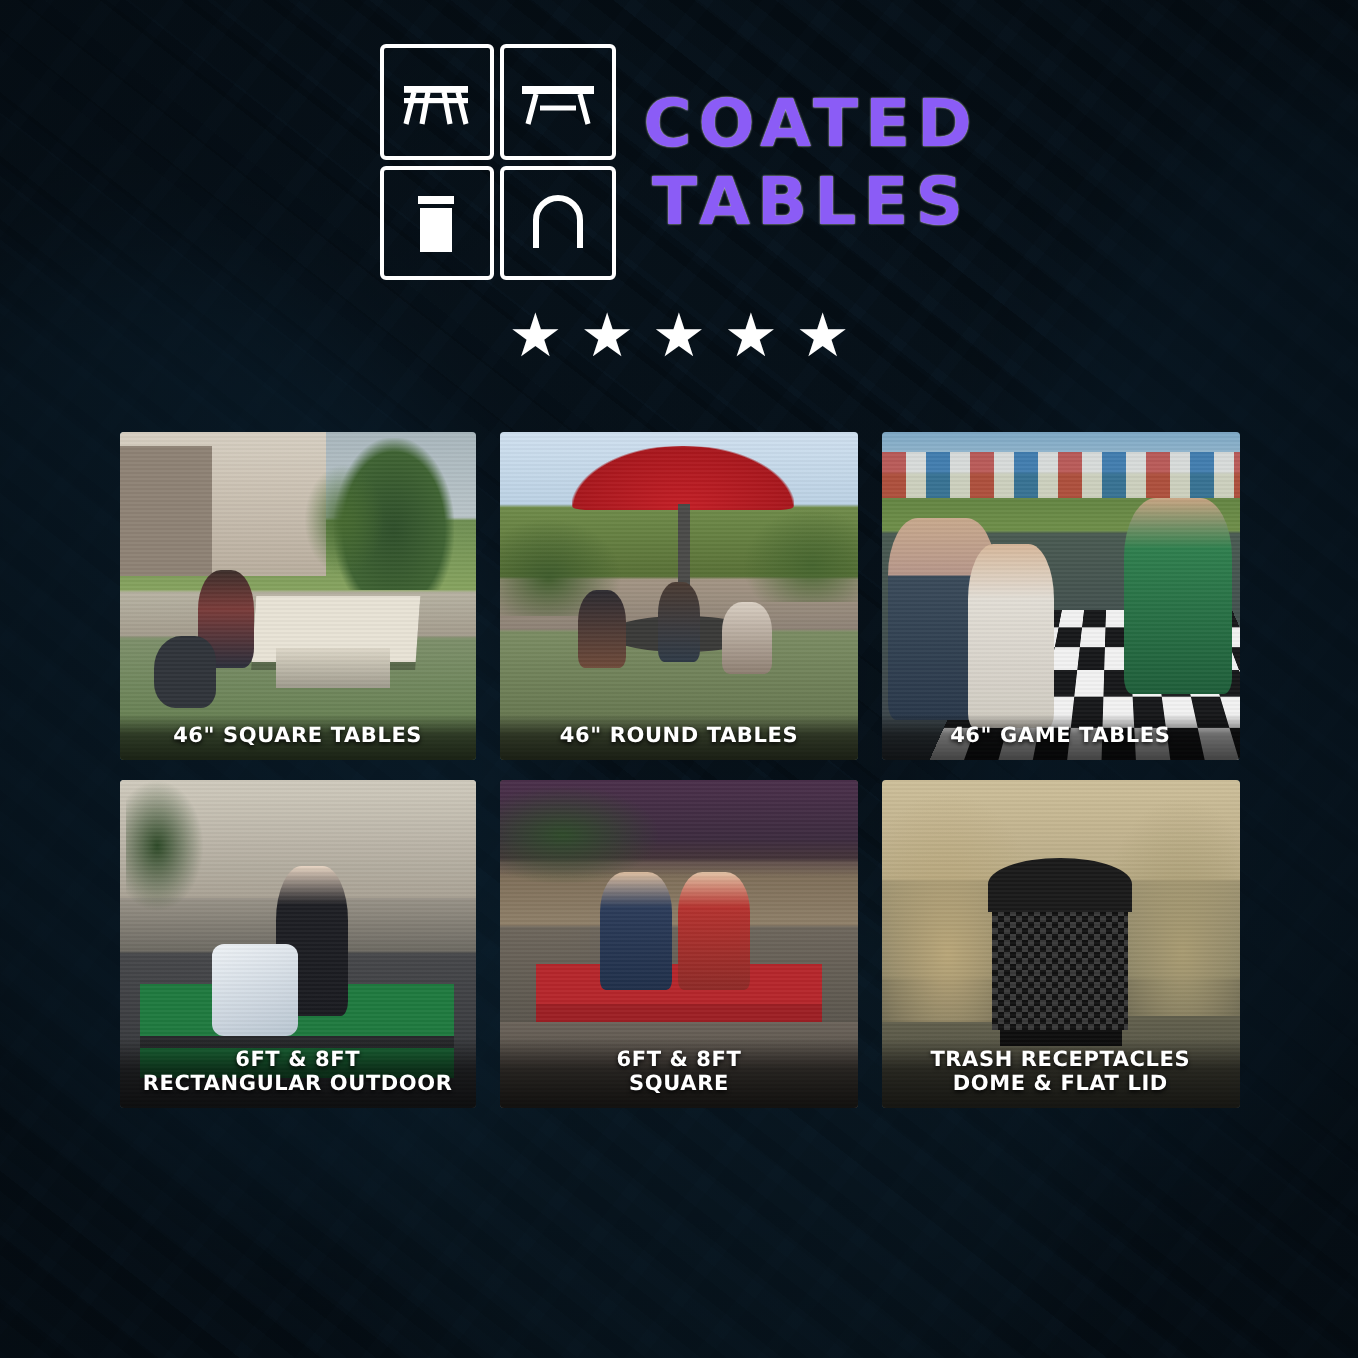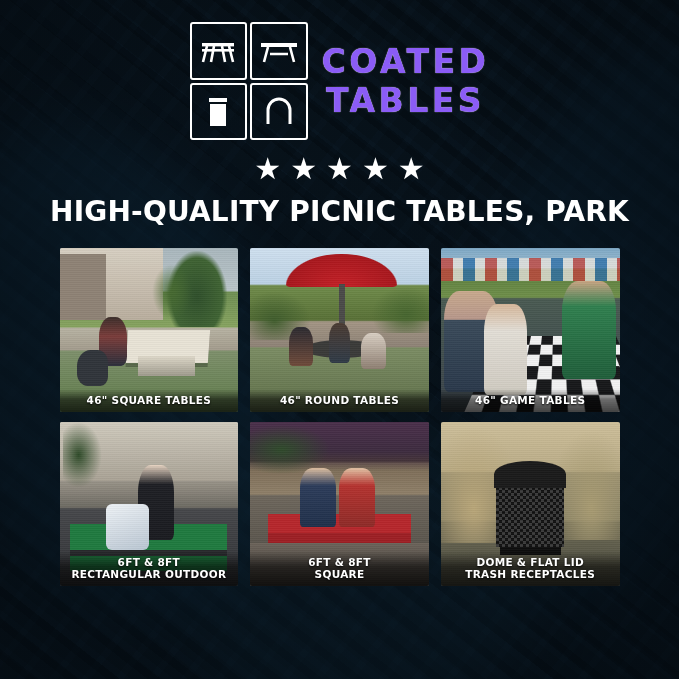--- a/index.html
+++ b/index.html
@@ -296,21 +296,20 @@
 
     <div class="stars">
       <span class="star">★</span>
       <span class="star">★</span>
       <span class="star">★</span>
       <span class="star">★</span>
       <span class="star">★</span>
     </div>
 
     <div class="headline">
-      <div>HIGH-QUALITY PICNIC TABLES, PARK</div>
     </div>
 
     <div class="photo-grid">
 
       <div class="tile">
         <div class="ph t1" style="inset:0">
           <div class="ph t1-bld"></div>
           <div class="ph t1-bld2"></div>
           <div class="ph t1-tree"></div>
           <div class="ph t1-tree2"></div>
@@ -392,20 +391,20 @@
       <div class="tile">
         <div class="ph t6" style="inset:0">
           <div class="ph t6-grass"></div>
           <div class="ph t6-grass2"></div>
           <div class="ph t6-can"></div>
           <div class="ph t6-dome"></div>
           <div class="ph t6-base"></div>
         </div>
         <div class="photo-noise"></div>
         <div class="caption">
+          <div>TRASH RECEPTACLES</div>
           <div>DOME &amp; FLAT LID</div>
-          <div>TRASH RECEPTACLES</div>
         </div>
       </div>
 
     </div>
   </div>
 </div>
 
 </body></html>

